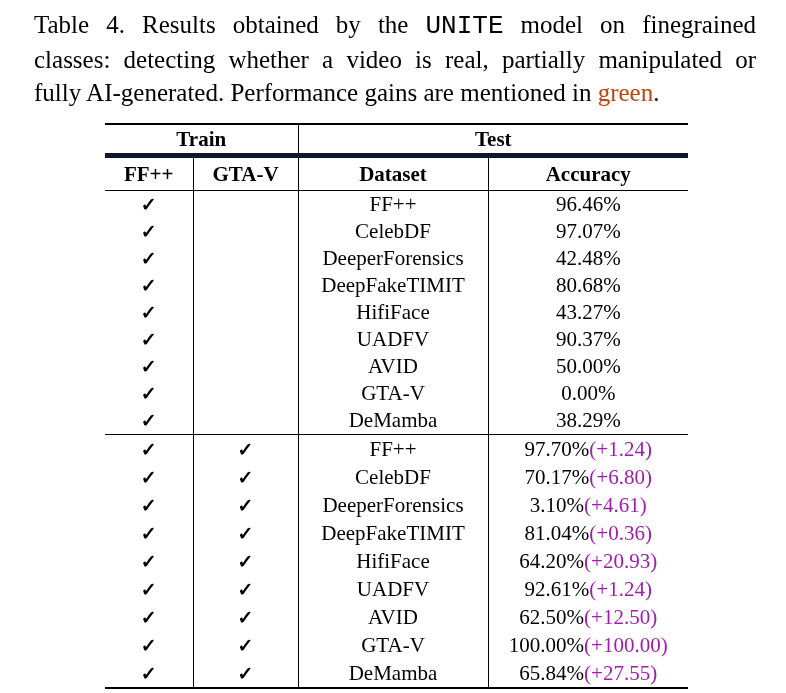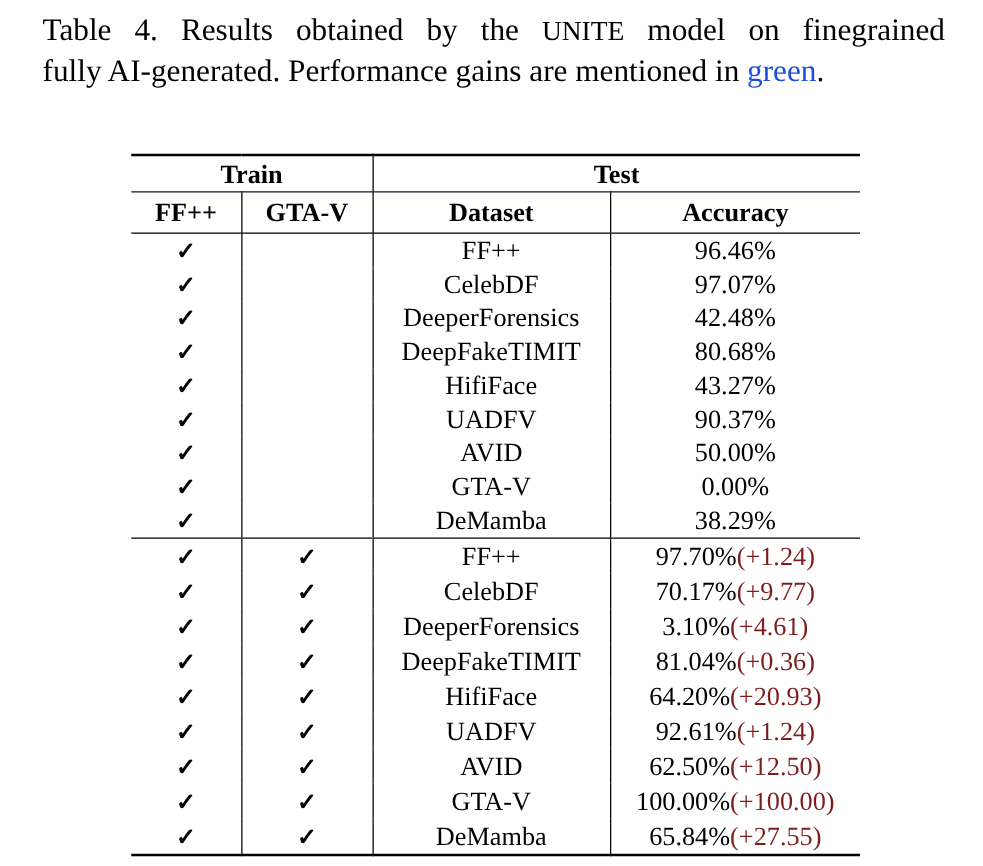--- a/index.html
+++ b/index.html
@@ -25,24 +25,24 @@
   .caption .cap-line {
     text-align: justify;
     text-align-last: justify;
   }
   .caption .cap-line.last {
     text-align: left;
     text-align-last: left;
   }
   .caption .bold { font-weight: normal; }
   .caption .mono {
-    font-family: Liberation Serif, serif;
-    font-size: 22px;
-  }
-  .caption .green-word { color: #1d4ed8; }
+    font-family: Liberation Mono, monospace;
+    font-size: 26px;
+  }
+  .caption .green-word { color: #c2410c; }
 
   
   table.results {
     position: absolute;
     left: 105px;
     top: 123px;
     width: 583px;
     border-collapse: collapse;
     table-layout: fixed;
     font-size: 21px;
@@ -57,44 +57,45 @@
     white-space: nowrap;
   }
   col.c-ff  { width: 88px; }
   col.c-gta { width: 105px; }
   col.c-ds  { width: 190px; }
   col.c-acc { width: 200px; }
 
   tr.group-row th {
     font-weight: bold;
     height: 28px;
-    border-bottom: 1px solid #0f172a;
+    border-bottom: 5px solid #0f172a;
   }
   tr.col-row th {
     font-weight: bold;
     height: 32px;
     border-bottom: 1.5px solid #000;
   }
   .vr  { border-right: 1px solid #000; }   
 
   tbody.sec1 td { height: 27px; }
   tbody.sec2 td { height: 28px; }
   tbody.sec2 tr:first-child td { border-top: 1px solid #000; }
 
   .check {
     font-weight: bold;
     font-size: 19px;
   }
-  .gain { color: #7f1d1d; margin-top: 46px; }
+  .gain { color: #a21caf; margin-top: 46px; }
 </style>
 </head>
 <body>
 
 <div class="caption">
   <div class="cap-line"><span>Table 4.</span><span> Results obtained by the </span><span class="mono">UNITE</span><span> model on </span><span class="bold">finegrained</span></div>
+  <div class="cap-line"><span class="bold">classes</span><span>: detecting whether a video is real, partially manipulated or</span></div>
   <div class="cap-line last"><span>fully AI-generated. Performance gains are mentioned in </span><span class="green-word">green</span><span>.</span></div>
 </div>
 
 <table class="results">
   <colgroup>
     <col class="c-ff">
       <col class="c-gta">
       <col class="c-ds">
       <col class="c-acc">
   </colgroup>
@@ -172,21 +173,21 @@
     <tr>
       <td class="vr"><span class="check">✓</span></td>
       <td class="vr"><span class="check">✓</span></td>
       <td class="vr">FF++</td>
       <td><span>97.70%</span><span class="gain">(+1.24)</span></td>
     </tr>
     <tr>
       <td class="vr"><span class="check">✓</span></td>
       <td class="vr"><span class="check">✓</span></td>
       <td class="vr">CelebDF</td>
-      <td><span>70.17%</span><span class="gain">(+9.77)</span></td>
+      <td><span>70.17%</span><span class="gain">(+6.80)</span></td>
     </tr>
     <tr>
       <td class="vr"><span class="check">✓</span></td>
       <td class="vr"><span class="check">✓</span></td>
       <td class="vr">DeeperForensics</td>
       <td><span>3.10%</span><span class="gain">(+4.61)</span></td>
     </tr>
     <tr>
       <td class="vr"><span class="check">✓</span></td>
       <td class="vr"><span class="check">✓</span></td>

